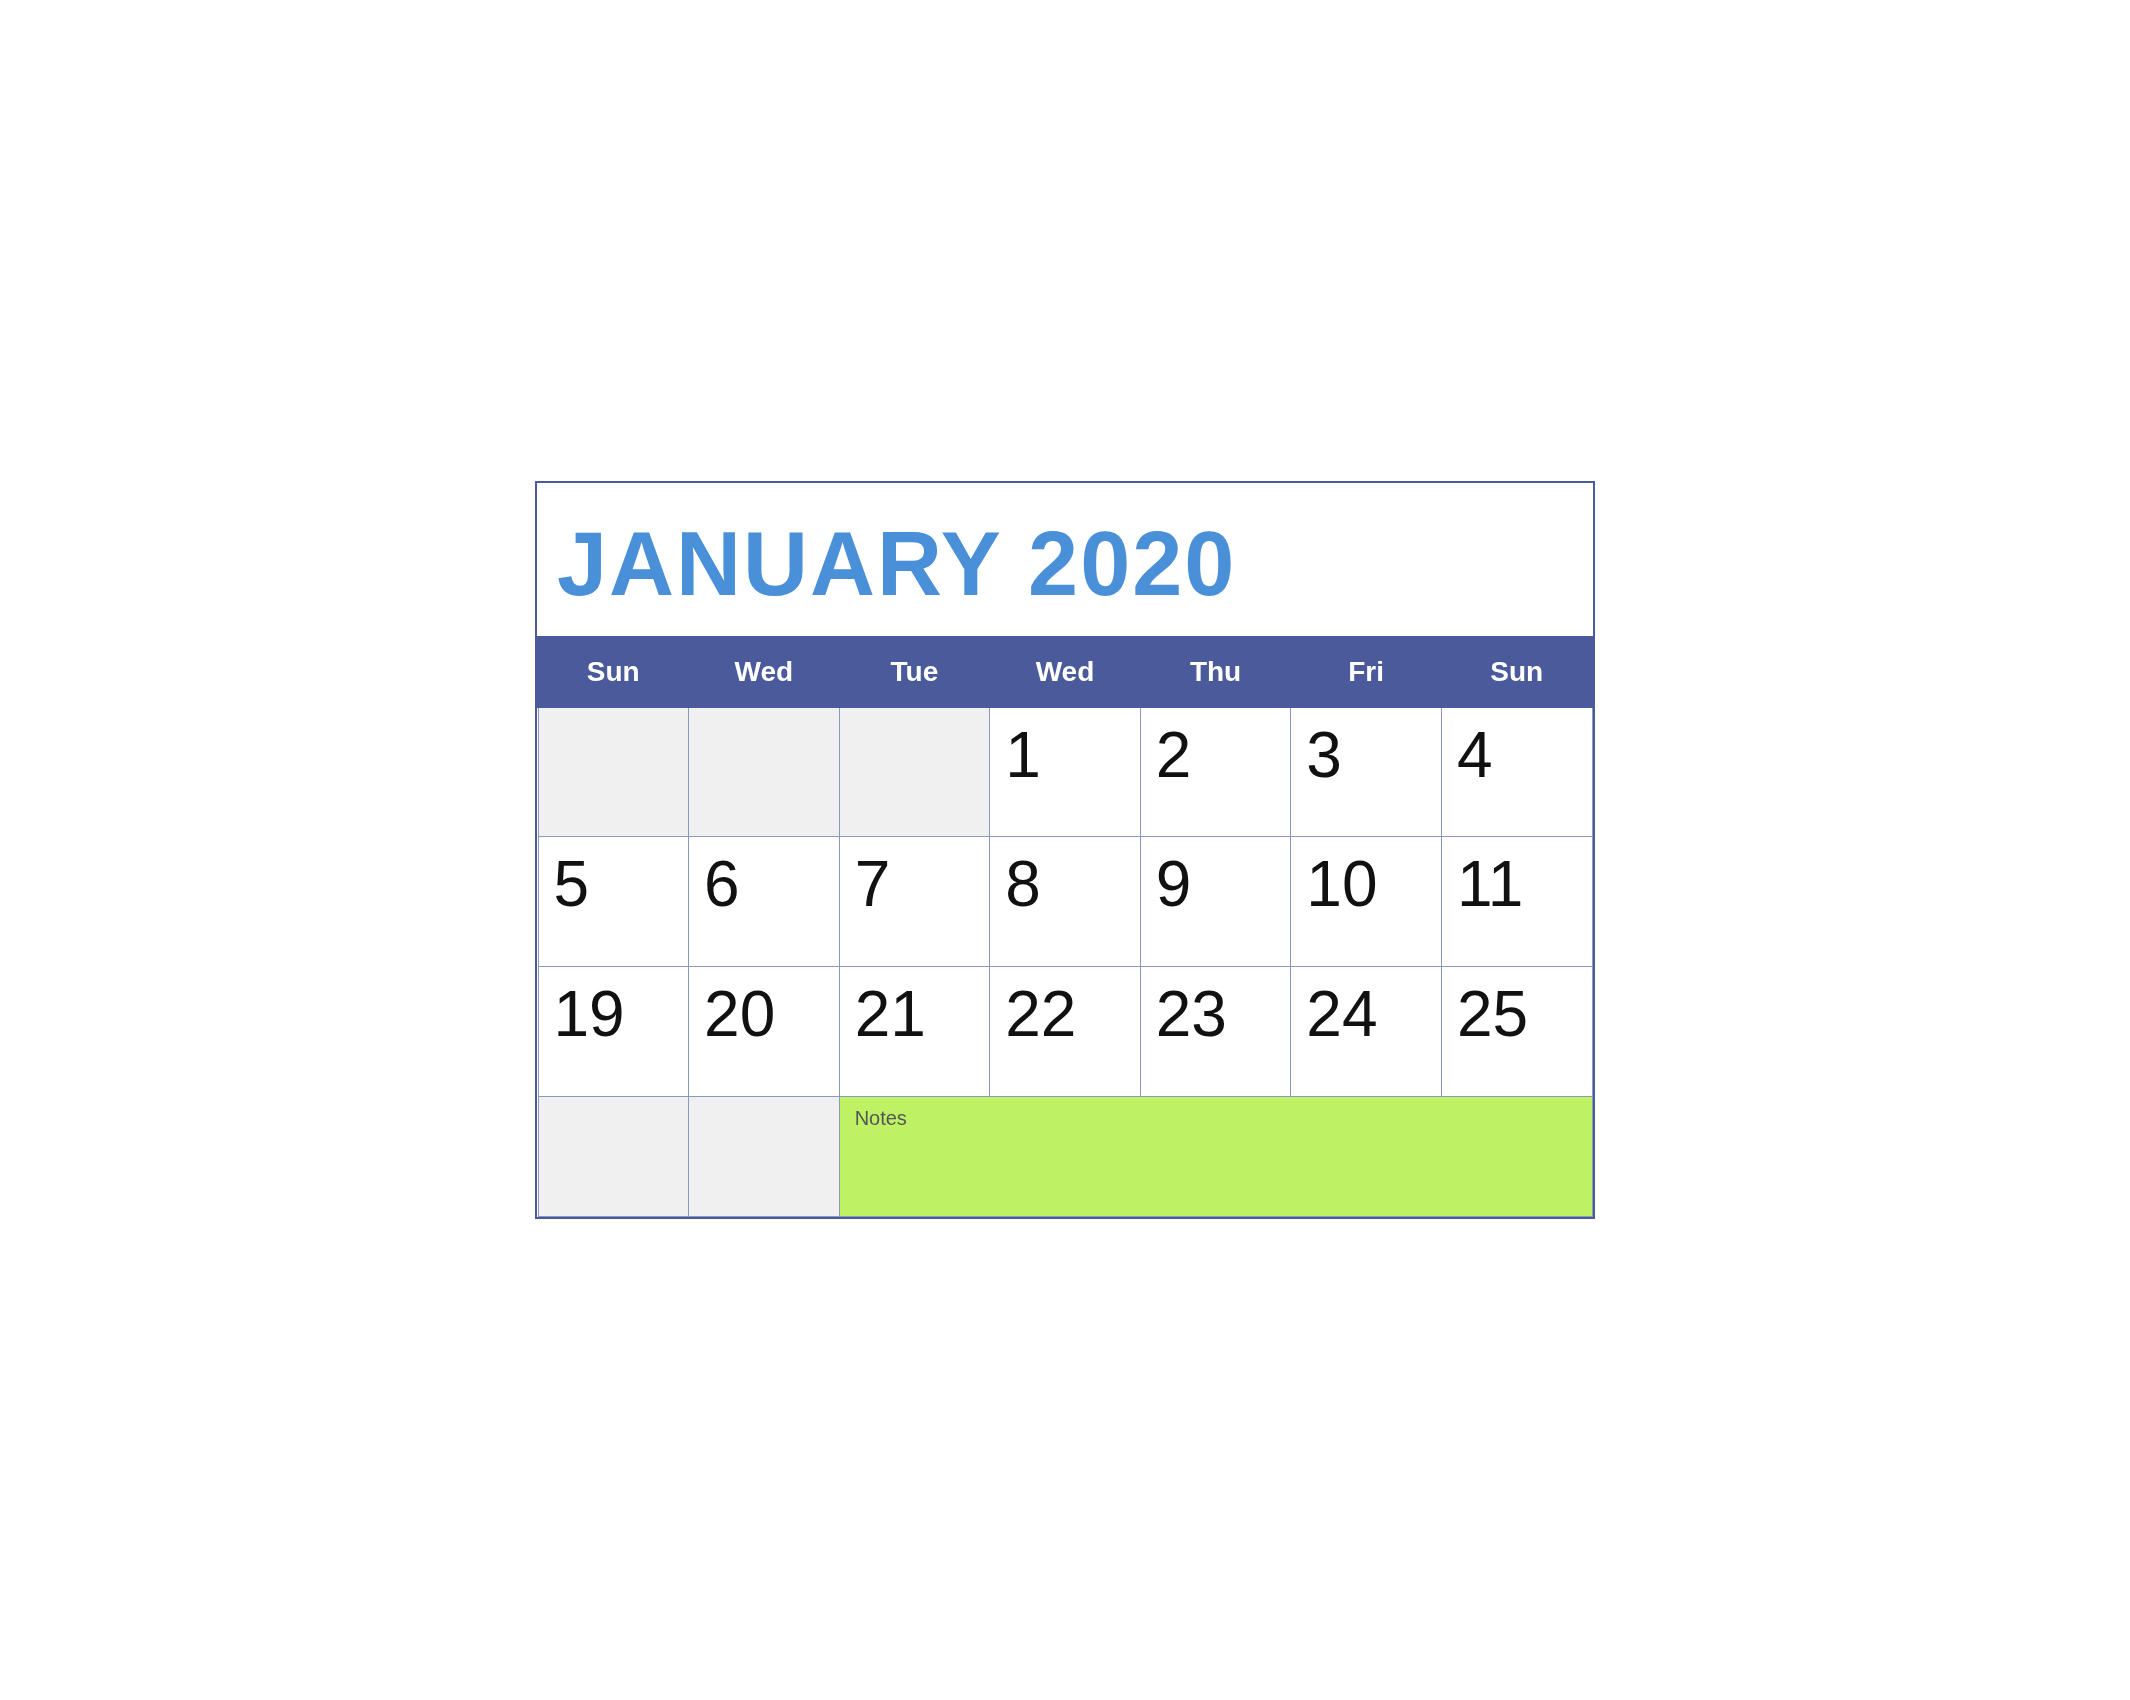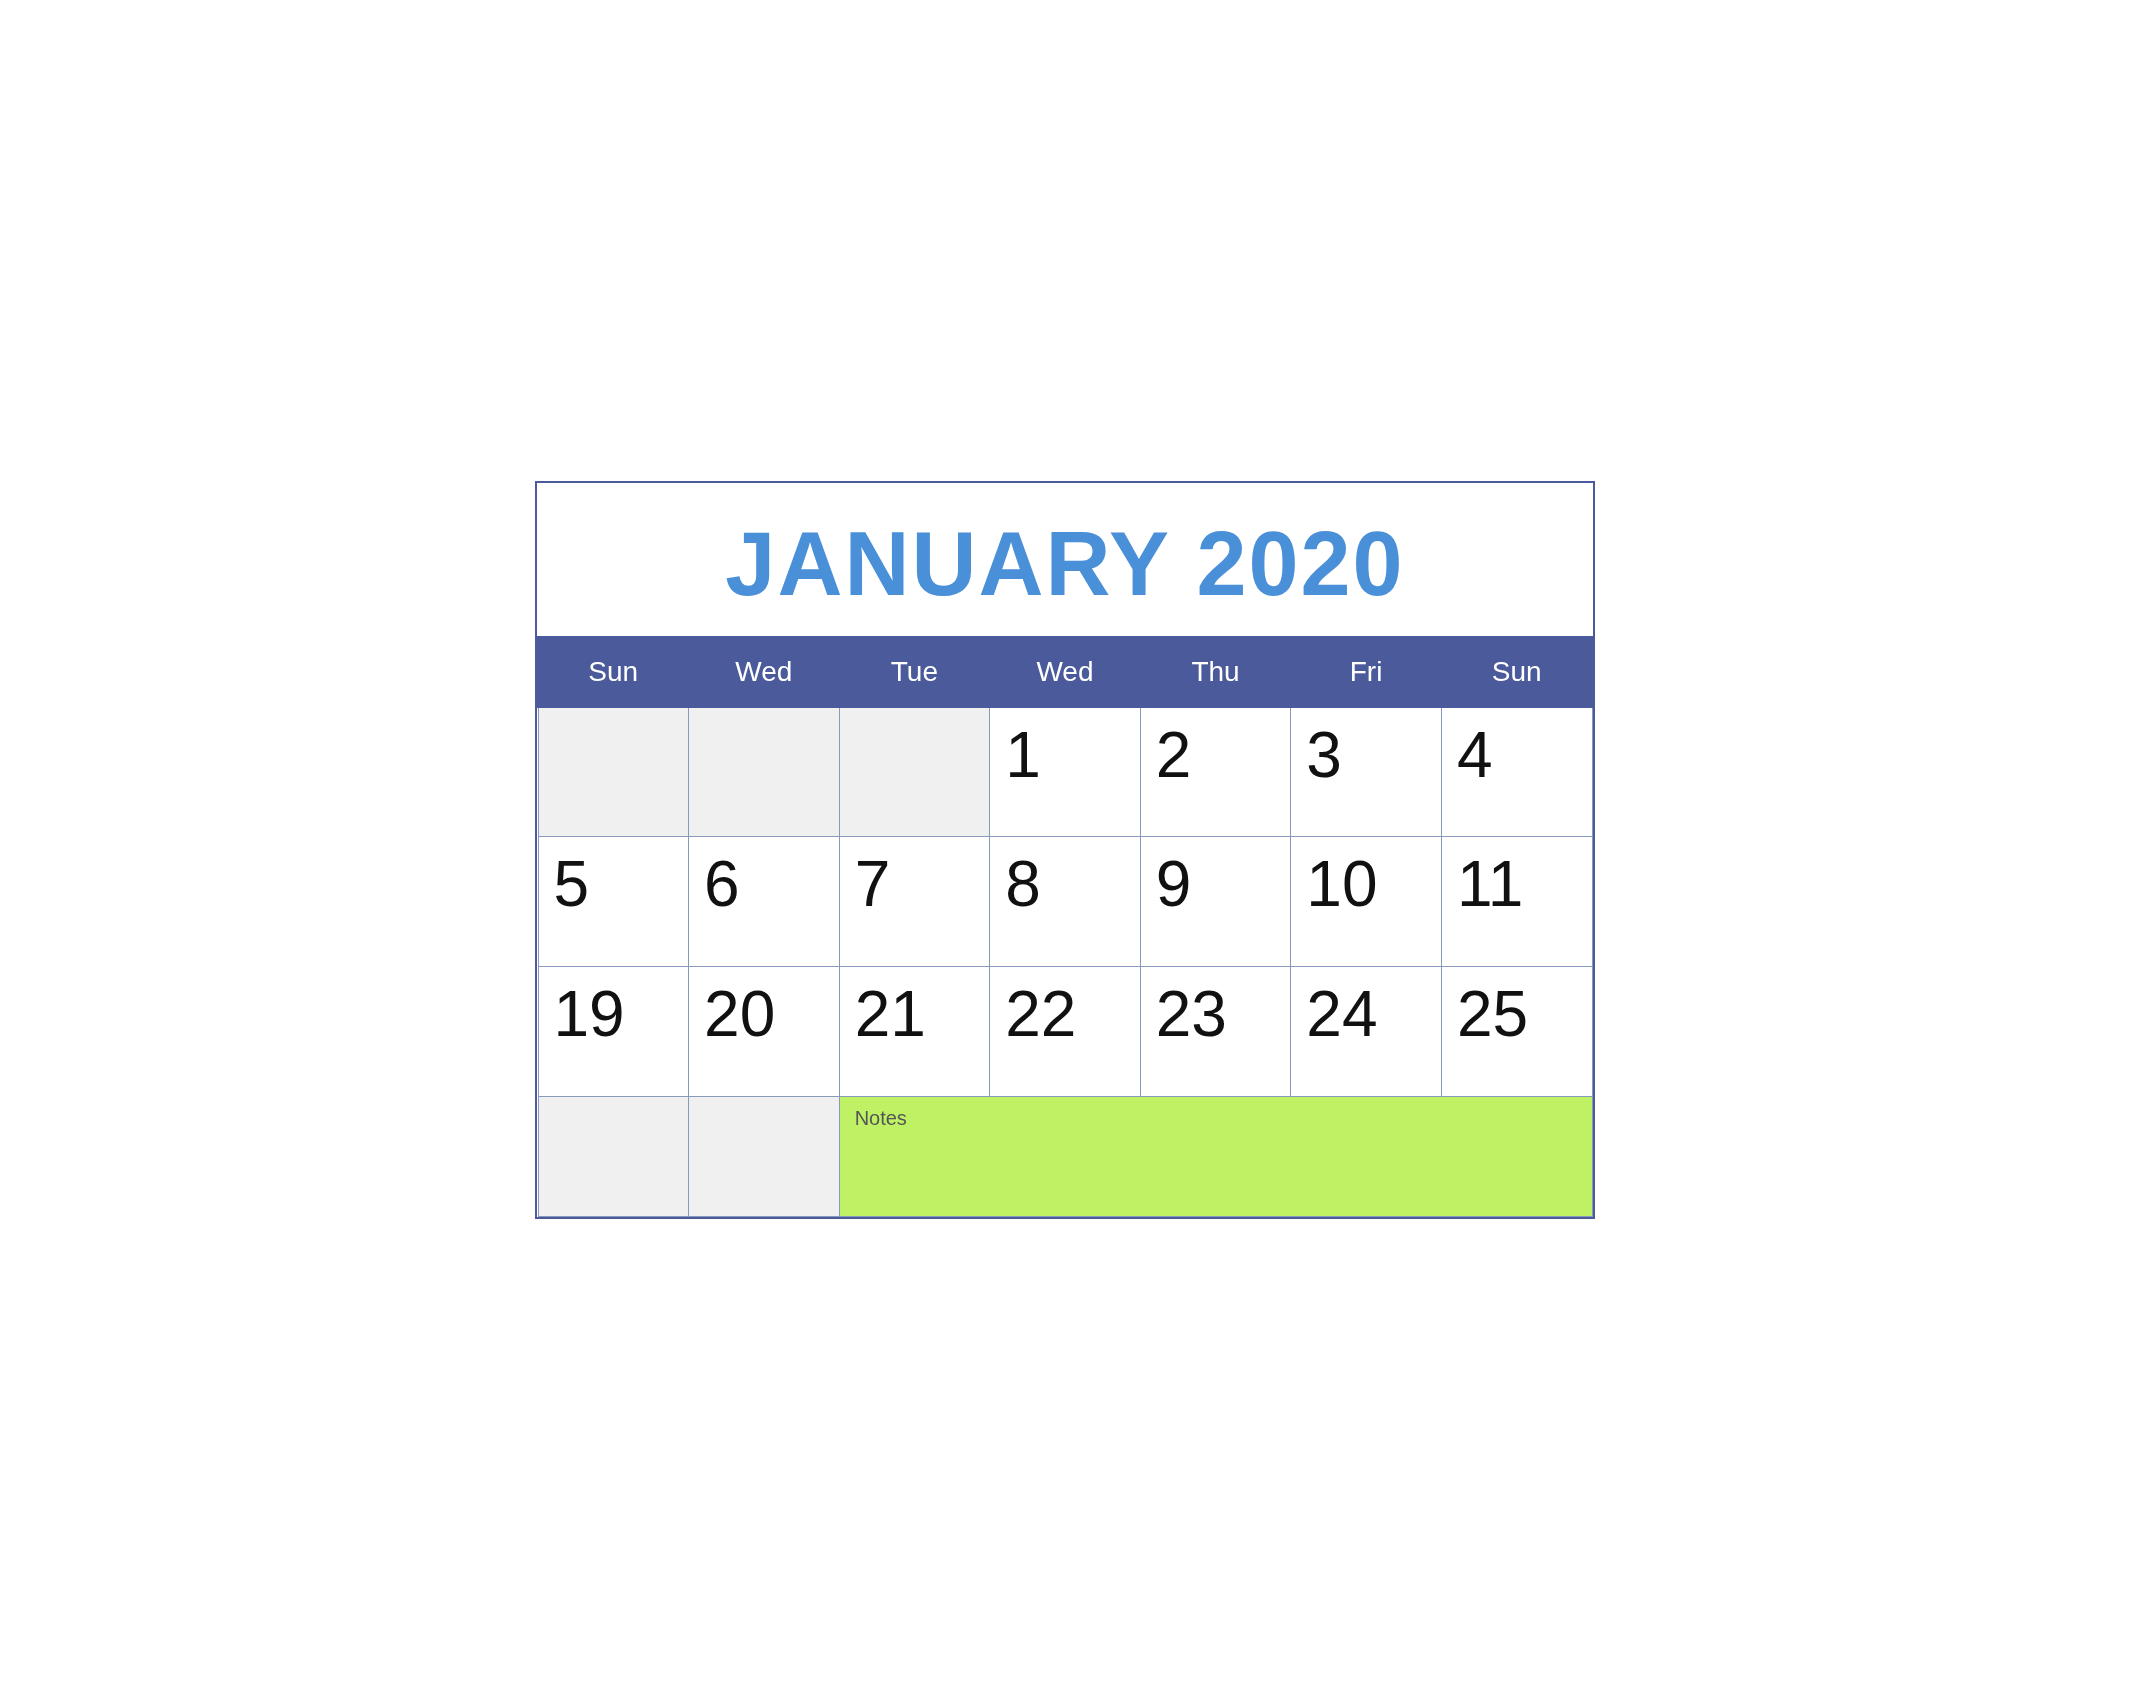--- a/index.html
+++ b/index.html
@@ -18,39 +18,39 @@
       padding: 20px;
     }
 
     .calendar-container {
       width: 1060px;
       background: #ffffff;
       border: 2px solid #4a5a9a;
     }
 
     .calendar-title {
-      text-align: center;
+      text-align: left;
       padding: 30px 20px 20px;
       font-size: 90px;
       font-weight: bold;
       color: #4a90d9;
       letter-spacing: 2px;
       font-family: Arial, Helvetica, sans-serif;
     }
 
     .calendar-grid {
       width: 100%;
       border-collapse: collapse;
     }
 
     .calendar-grid th {
       background-color: #4a5a9a;
       color: #ffffff;
       font-size: 28px;
-      font-weight: normal;
+      font-weight: bold;
       padding: 18px 10px;
       text-align: center;
       border: 2px solid #4a5a9a;
     }
 
     .calendar-grid td {
       border: 1.5px solid #8899bb;
       width: calc(100% / 7);
       height: 130px;
       vertical-align: top;

